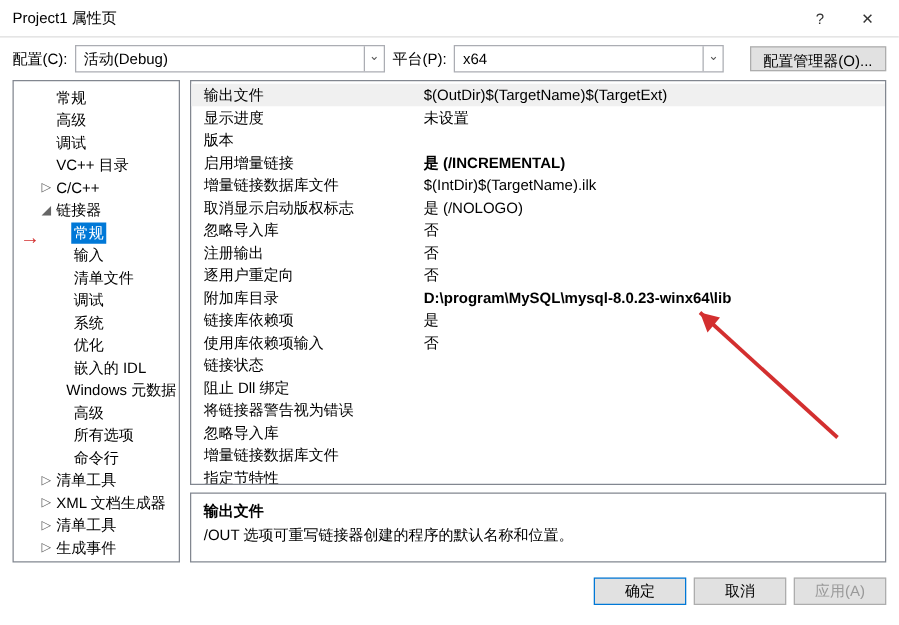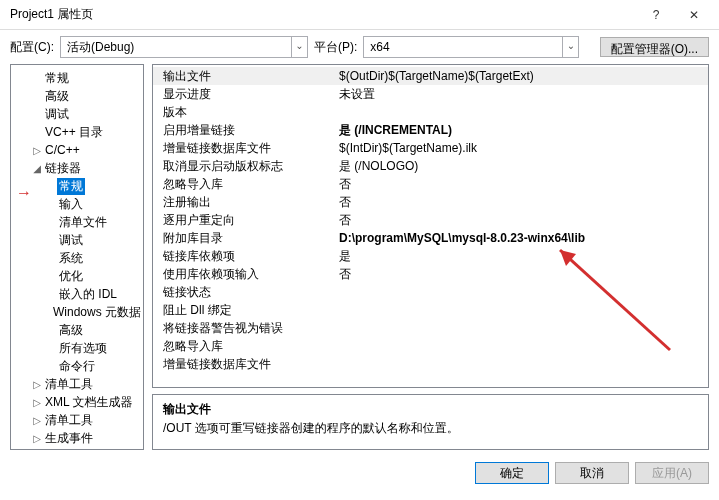--- a/index.html
+++ b/index.html
@@ -215,20 +215,24 @@
             <div class="v"></div>
           </div>
           <div class="prop-row">
             <div class="k">忽略导入库</div>
             <div class="v"></div>
           </div>
           <div class="prop-row">
             <div class="k">增量链接数据库文件</div>
             <div class="v"></div>
           </div>
+          <div class="prop-row">
+            <div class="k">指定节特性</div>
+            <div class="v"></div>
+          </div>
         </div>
     <div class="desc-pane">
       <div class="dt">输出文件</div>
       <div>/OUT 选项可重写链接器创建的程序的默认名称和位置。</div>
     </div>
   </div>
 </div>
 
 <div class="footer">
   <div class="btn primary">确定</div>

